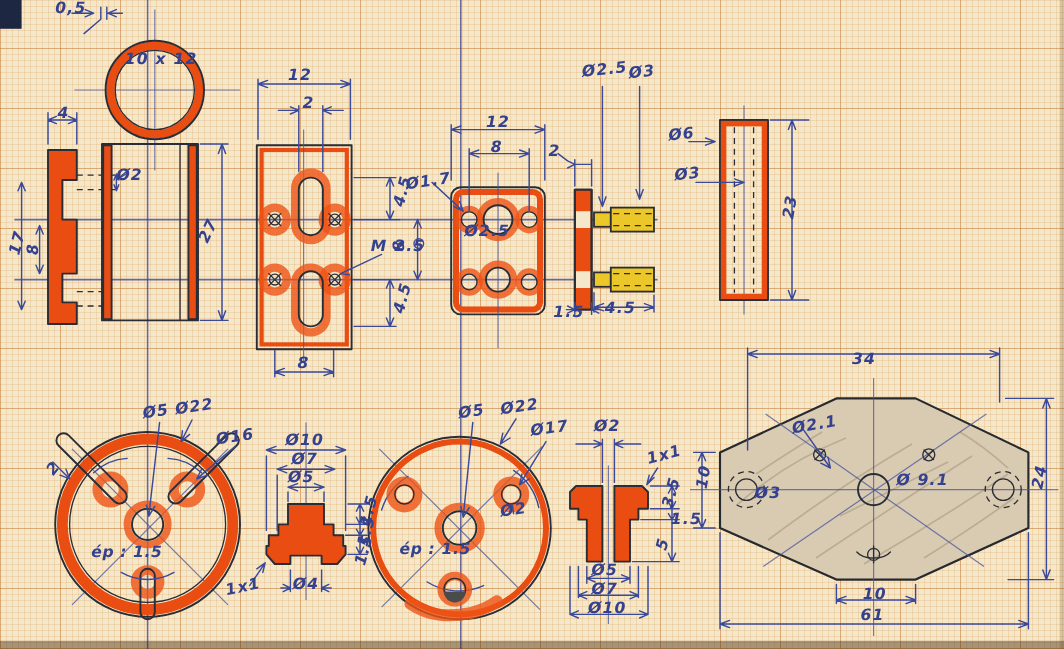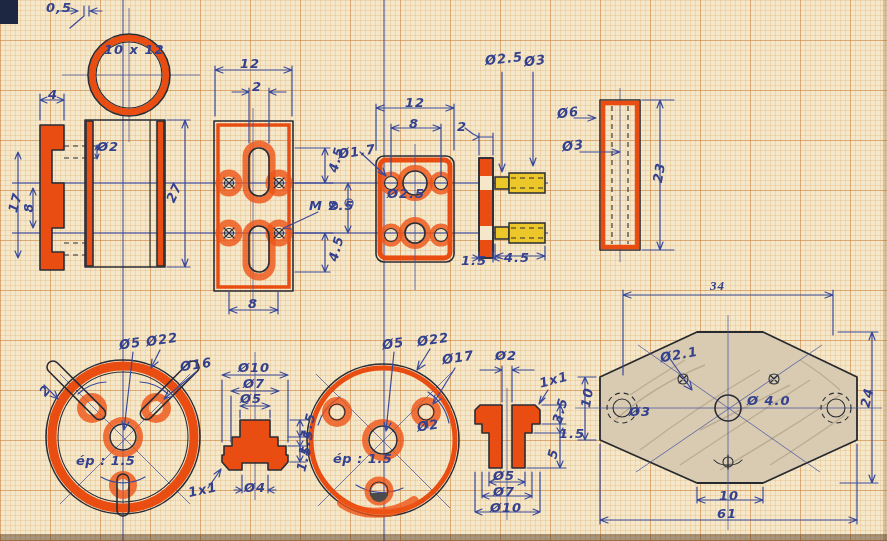--- a/index.html
+++ b/index.html
@@ -339,23 +339,23 @@
       <div class="lbl it" style="left: 333px; top: 452px;">ép : 1.5</div>
       <div class="lbl" style="left: 495px; top: 349px;">Ø2</div>
       <div class="lbl" style="left: 539px; top: 373px; transform: rotate(-15deg);">1x1</div>
       <div class="lbl" style="left: 547px; top: 404px; transform: rotate(-75deg);">3.5</div>
       <div class="lbl" style="left: 559px; top: 427px;">1.5</div>
       <div class="lbl" style="left: 548px; top: 447px; transform: rotate(-75deg);">5</div>
       <div class="lbl" style="left: 493px; top: 469px;">Ø5</div>
       <div class="lbl" style="left: 493px; top: 485px;">Ø7</div>
       <div class="lbl" style="left: 490px; top: 501px;">Ø10</div>
       <div class="lbl" style="left: 577px; top: 391px; transform: rotate(-80deg);">10</div>
-      <div class="lbl" style="left: 710px; top: 279px; font-family: Liberation Serif, serif;">34</div>
+      <div class="lbl" style="left: 710px; top: 293px;">34</div>
       <div class="lbl" style="left: 660px; top: 348px; transform: rotate(-10deg);">Ø2.1</div>
-      <div class="lbl" style="left: 747px; top: 394px;">Ø 4.0</div>
+      <div class="lbl" style="left: 747px; top: 394px;">Ø 9.1</div>
       <div class="lbl" style="left: 629px; top: 405px;">Ø3</div>
       <div class="lbl" style="left: 857px; top: 391px; transform: rotate(-78deg);">24</div>
       <div class="lbl" style="left: 719px; top: 489px;">10</div>
       <div class="lbl" style="left: 717px; top: 507px;">61</div>
     </div>
 
 <div class="tape" style="left:0;top:7;width:18px;height:24px;"></div>
 <div class="tape" style="left:0;top:56;width:12px;height:22px;"></div>
 <div class="edge-shadow-bottom"></div>
 <div class="edge-shadow-right"></div>

